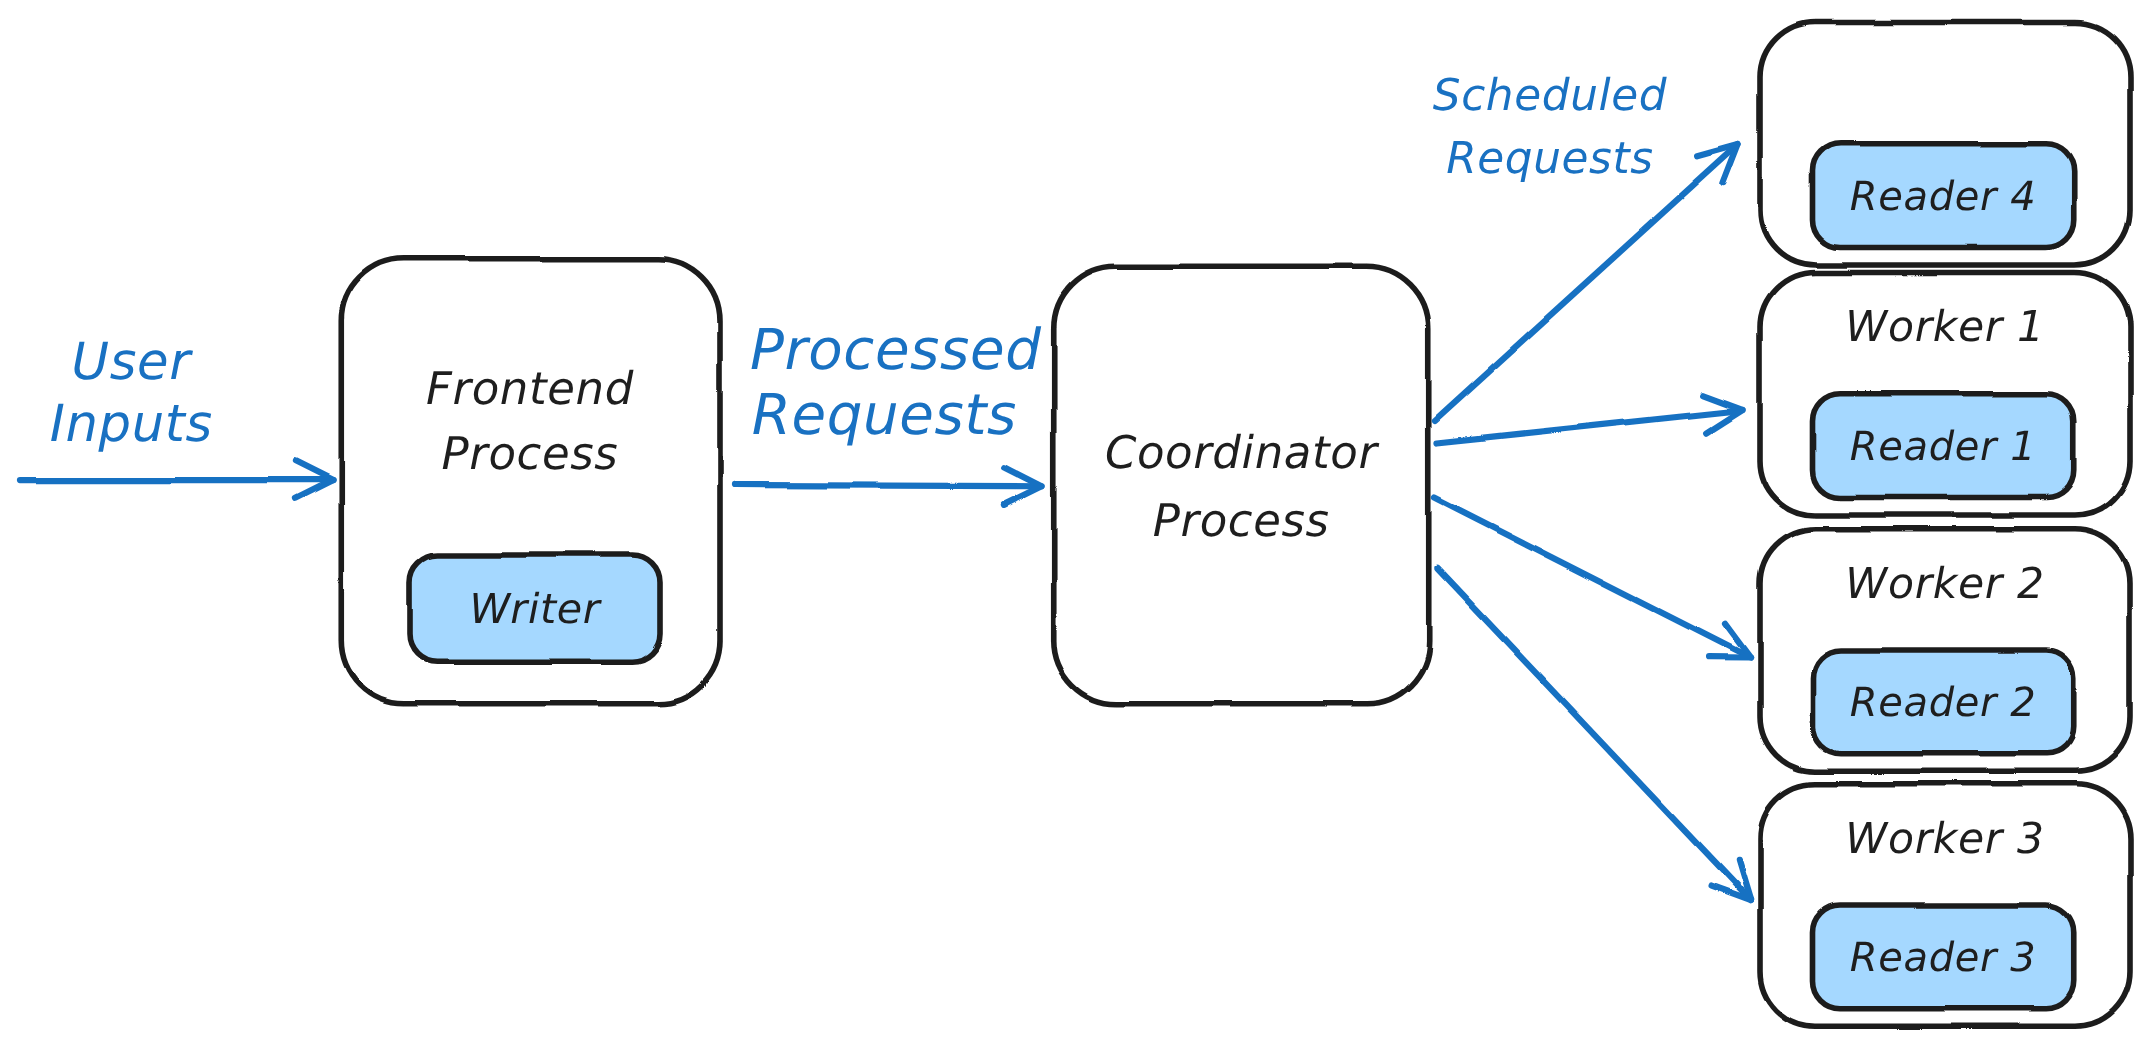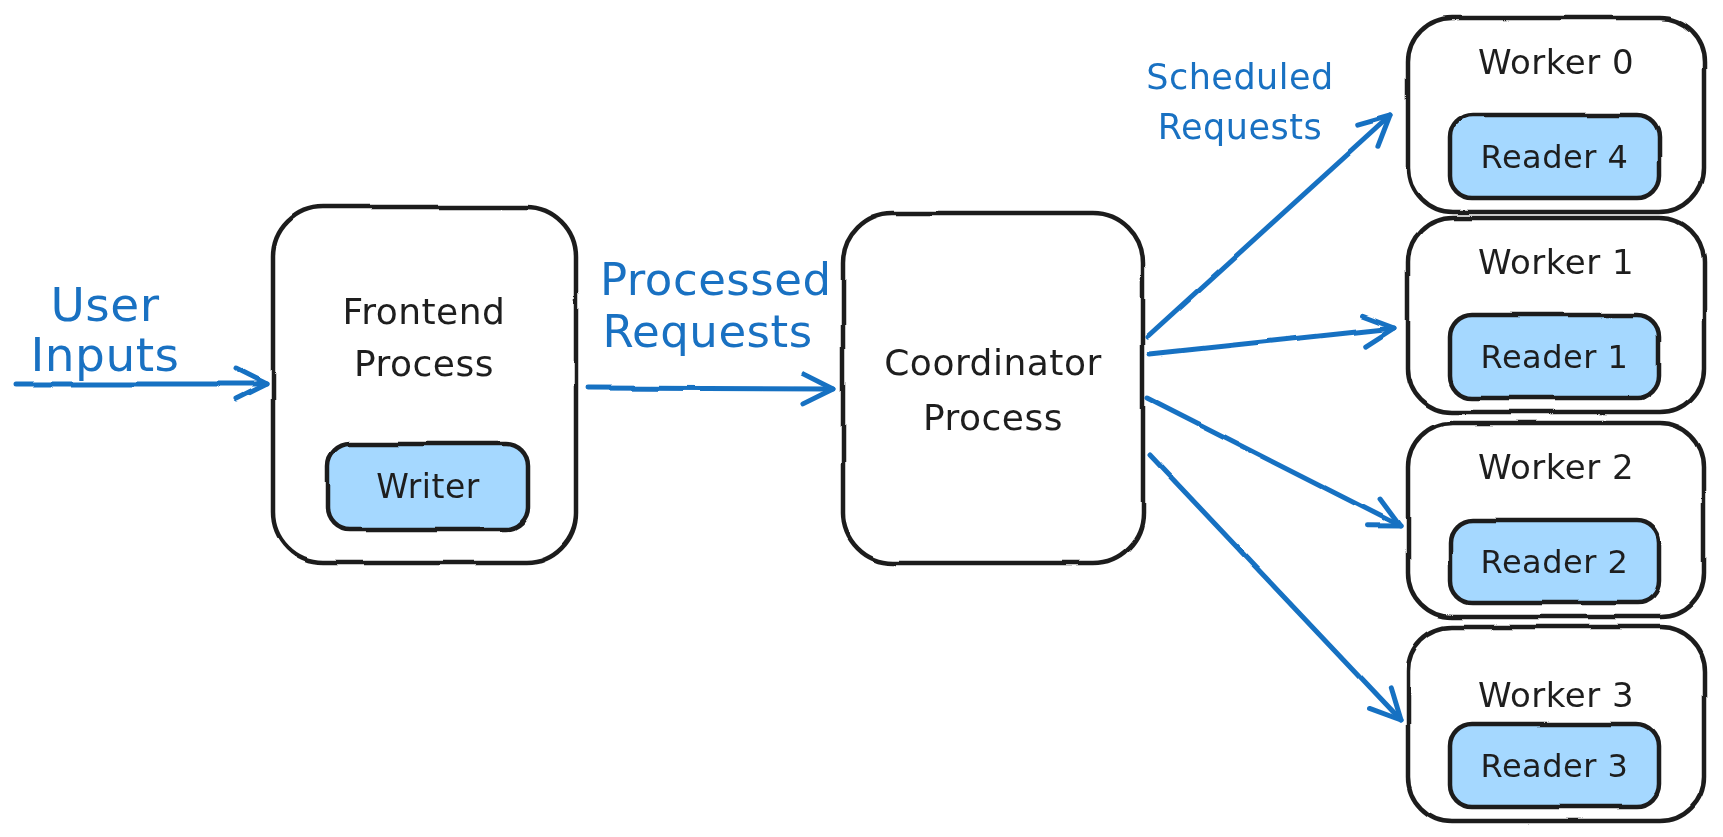--- a/index.html
+++ b/index.html
@@ -41,49 +41,50 @@
     stroke-width: 5;
     stroke-linecap: round;
     stroke-linejoin: round;
     fill: none;
   }
   .label {
     position: absolute;
     color: var(--stroke-black, #1e1e1e);
     letter-spacing: 0.5px;
     white-space: nowrap;
+    font-style: italic;
   }
   .label .line { display: block; }
   .edge-label {
     color: var(--accent-blue, #1971c2);
     font-weight: 500;
   }
   .center { text-align: center; }
   .flex-center {
     display: flex;
     align-items: center;
     justify-content: center;
   }
 
   
   .frontend-label   { left: 294px; top: 286px; width: 260px; font-size: 36px; line-height: 52px; }
   .coordinator-label{ left: 843px; top: 335px; width: 300px; font-size: 36px; line-height: 55px; }
   .writer-label     { left: 328px; top: 444px; width: 200px; height: 85px; font-size: 33px; text-align: center; }
 
   
-  .user-inputs-label        { left: 30px;   top: 280px; width: 150px; font-size: 47px; line-height: 50px; }
+  .user-inputs-label        { left: 30px;   top: 264px; width: 150px; font-size: 41px; line-height: 50px; }
   .processed-requests-label { left: 600px;  top: 254px; width: 215px; font-size: 45px; line-height: 52px; }
   .scheduled-requests-label { left: 1140px; top: 52px;  width: 200px; font-size: 35px; line-height: 50px; }
 
   
   .worker-label { left: 1408px; width: 296px; font-size: 34px; line-height: 40px; }
   .worker-label.w0 { top: 42px;  }
   .worker-label.w1 { top: 242px; }
   .worker-label.w2 { top: 447px; }
-  .worker-label.w3 { top: 651px; margin-top: 24px; }
+  .worker-label.w3 { top: 651px; }
   .reader-label { left: 1450px; width: 209px; height: 83px; font-size: 32px; }
   .reader-label.r0 { top: 115px; }
   .reader-label.r1 { top: 315px; }
   .reader-label.r2 { top: 520px; }
   .reader-label.r3 { top: 724px; }
 </style>
 </head>
 <body>
 
 <div class="canvas">
@@ -140,21 +141,20 @@
   <div class="label center frontend-label">
     <span class="line">Frontend</span>
     <span class="line">Process</span>
   </div>
   <div class="label center coordinator-label">
     <span class="line">Coordinator</span>
     <span class="line">Process</span>
   </div>
   <div class="label flex-center writer-label">Writer</div>
 
-  <div class="label center worker-label w0">Worker 0</div>
   <div class="label center worker-label w1">Worker 1</div>
   <div class="label center worker-label w2">Worker 2</div>
   <div class="label center worker-label w3">Worker 3</div>
 
   <div class="label flex-center reader-label r0">Reader 4</div>
   <div class="label flex-center reader-label r1">Reader 1</div>
   <div class="label flex-center reader-label r2">Reader 2</div>
   <div class="label flex-center reader-label r3">Reader 3</div>
 
 </div>

